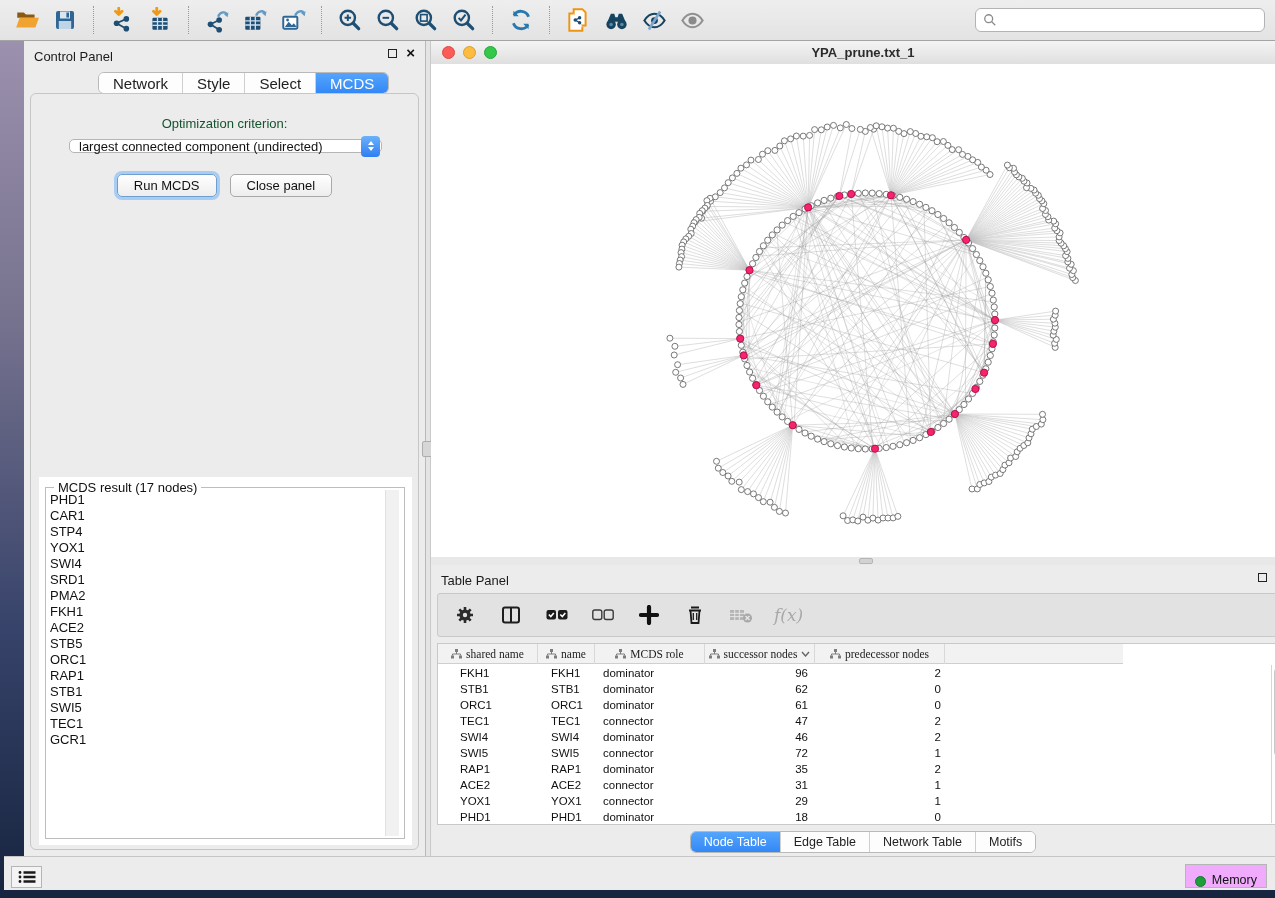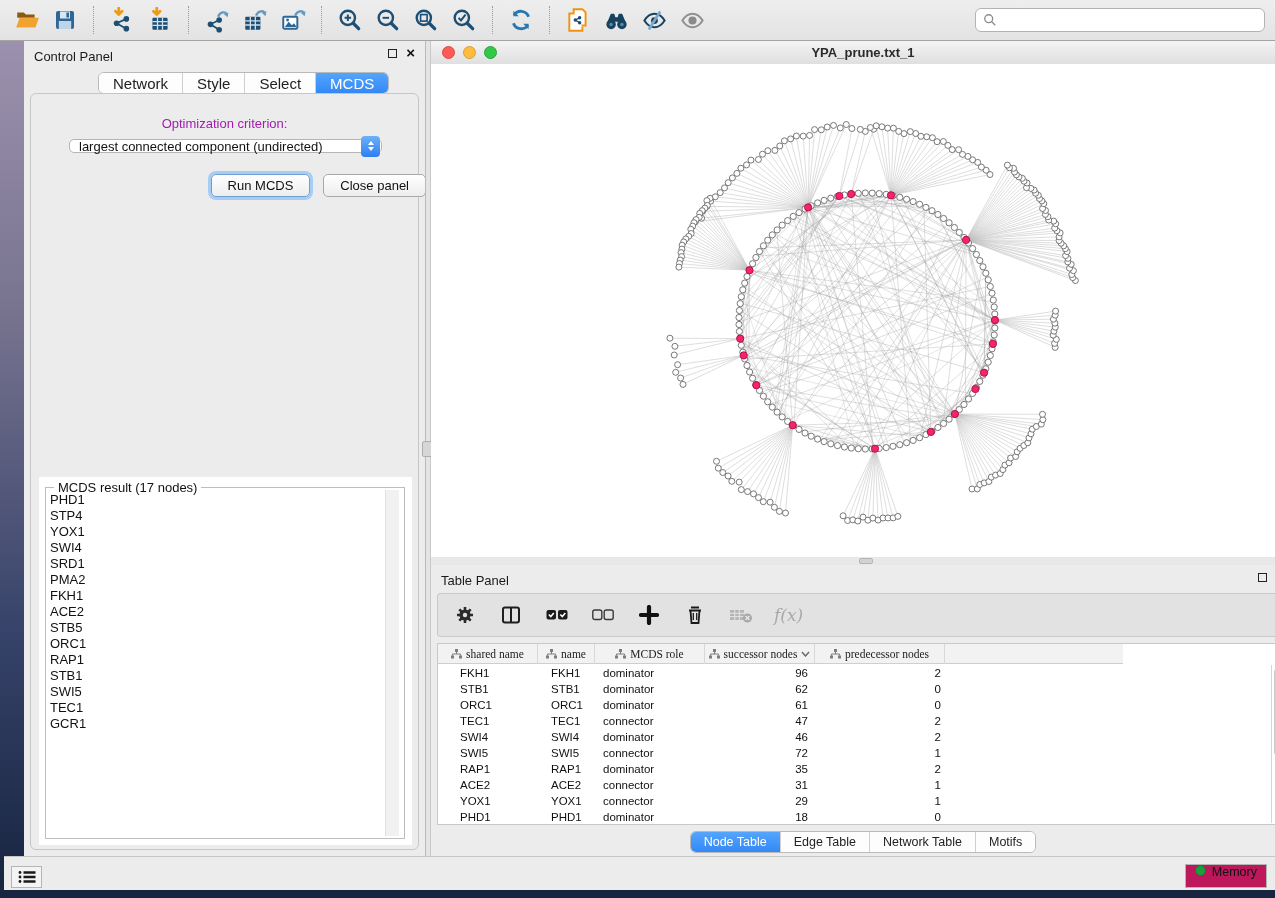--- a/index.html
+++ b/index.html
@@ -26,29 +26,29 @@
   .float-glyph { width:9px; height:9px; border:1.5px solid #222; display:inline-block; }
   .close-glyph { font-size:15px; font-weight:bold; color:#111; line-height:10px; }
 
   .tabs-row { position:absolute; left:74px; top:31px; display:flex; border:1px solid #b9b9b9; border-radius:6px; overflow:hidden; background:#fff; height:22px; }
   .tab { padding:0 14px; font-size:15px; color:#222; display:flex; align-items:center; border-right:1px solid #cfcfcf; background:#fdfdfd; }
   .tab:last-child { border-right:none; }
   .tab.active { background:linear-gradient(#55a5fd,#3388f5); color:#fff; }
 
   .tab-content { position:absolute; left:6px; top:52px; width:389px; height:757px;
     border:1px solid #c6c6c6; border-radius:6px; background:#ececec; }
-  .opt-label { position:absolute; left:0; top:22px; width:100%; text-align:center; font-size:13px; color:#a21caf; }
+  .opt-label { position:absolute; left:0; top:22px; width:100%; text-align:center; font-size:13px; color:#14532d; }
   .dropdown { position:absolute; left:38px; top:45px; width:313px; height:14px; background:#fff;
     border:1px solid #b5b5b5; border-radius:5px; display:flex; align-items:center; }
   .dropdown .dd-text { flex:1; font-size:13px; padding-left:9px; color:#111; white-space:nowrap; }
   .dd-stepper { width:19px; height:21px; border-radius:4px; margin-right:1px;
     background:linear-gradient(#6cb1f9,#2e7ef2); display:flex; flex-direction:column; align-items:center; justify-content:center; gap:2px; }
   .dd-up { width:0; height:0; border-left:3.5px solid transparent; border-right:3.5px solid transparent; border-bottom:4.5px solid #fff; }
   .dd-down { width:0; height:0; border-left:3.5px solid transparent; border-right:3.5px solid transparent; border-top:4.5px solid #fff; }
-  .btn-row { position:absolute; left:8px; top:80px; width:100%; display:flex; justify-content:flex-end; gap:13px; }
+  .btn-row { position:absolute; left:0; top:80px; width:100%; display:flex; justify-content:center; gap:13px; }
   .pbtn { height:23px; padding:0 16px; background:linear-gradient(#ffffff,#ededed); border:1px solid #a9a9a9;
     border-radius:5px; font-size:13px; color:#111; display:flex; align-items:center; }
   .pbtn.focused { box-shadow:0 0 0 3px #a8cdf4; border-color:#6f9fd0; }
 
   .white-area { position:absolute; left:8px; top:383px; width:373px; height:368px; background:#fff; }
   .groupbox { position:absolute; left:6px; top:10px; width:360px; height:352px; border:1px solid #bdbdbd; background:#fff; }
   .groupbox-legend { position:absolute; left:8px; top:-8px; background:#fff; padding:0 4px; font-size:13px; color:#111; }
   .mcds-list { position:absolute; left:2px; top:4px; width:338px; bottom:2px; overflow:hidden; }
   .mcds-item { font-size:13px; color:#111; height:16px; line-height:16px; padding-left:2px; }
   .v-scrolltrack { position:absolute; right:5px; top:2px; bottom:2px; width:14px; background:#f1f1f1; border-left:1px solid #e0e0e0; }
@@ -97,22 +97,22 @@
 
   .bottom-tabs { position:absolute; left:0; bottom:3px; width:100%; display:flex; justify-content:center; }
   .btabs { display:flex; border:1px solid #b9b9b9; border-radius:6px; overflow:hidden; height:22px; background:#fff; }
   .btab { padding:0 13px; display:flex; align-items:center; font-size:12.5px; color:#222; border-right:1px solid #cfcfcf; background:#fdfdfd; }
   .btab:last-child { border-right:none; }
   .btab.active { background:linear-gradient(#55a5fd,#3388f5); color:#fff; }
 
   
   .statusbar { position:absolute; left:4px; top:856px; width:1271px; height:34px; background:#ececec; border-top:1px solid #c6c6c6; }
   .list-btn { position:absolute; left:7px; top:9px; width:31px; height:22px; background:#f4f4f4; border:1px solid #b5b5b5; display:flex; align-items:center; justify-content:center; }
-  .memory-btn { position:absolute; right:8px; top:7px; height:24px; padding:0 9px; background:#be185d; border:1px solid #b5b5b5;
-    display:flex; align-items:flex-start; gap:6px; font-size:12.5px; color:#111; }
+  .memory-btn { position:absolute; right:8px; top:7px; height:24px; padding:0 9px; background:#f0abfc; border:1px solid #b5b5b5;
+    display:flex; align-items:flex-end; gap:6px; font-size:12.5px; color:#111; }
   .mem-dot { width:11px; height:11px; border-radius:50%; background:#1d9e3c; border:1px solid #157a2d; }
 </style>
 </head>
 <body>
 
 <div class="toolbar">
   <div class="tbtn">
     <svg width="26" height="26" viewBox="0 0 24 24">
       <path d="M3 5h6l2 2h8v3H3z" fill="#8a5a12"></path>
         <path d="M2 19l3.2-9H23l-3.2 9z" fill="#f0a330"></path>
@@ -276,20 +276,21 @@
       </div>
       <div class="btn-row">
         <div class="pbtn focused">Run MCDS</div>
         <div class="pbtn">Close panel</div>
       </div>
       <div class="white-area">
         <div class="groupbox">
           <div class="groupbox-legend">MCDS result (17 nodes)</div>
           <div class="mcds-list">
               <div class="mcds-item">PHD1</div>
+              <div class="mcds-item">CAR1</div>
               <div class="mcds-item">STP4</div>
               <div class="mcds-item">YOX1</div>
               <div class="mcds-item">SWI4</div>
               <div class="mcds-item">SRD1</div>
               <div class="mcds-item">PMA2</div>
               <div class="mcds-item">FKH1</div>
               <div class="mcds-item">ACE2</div>
               <div class="mcds-item">STB5</div>
               <div class="mcds-item">ORC1</div>
               <div class="mcds-item">RAP1</div>

